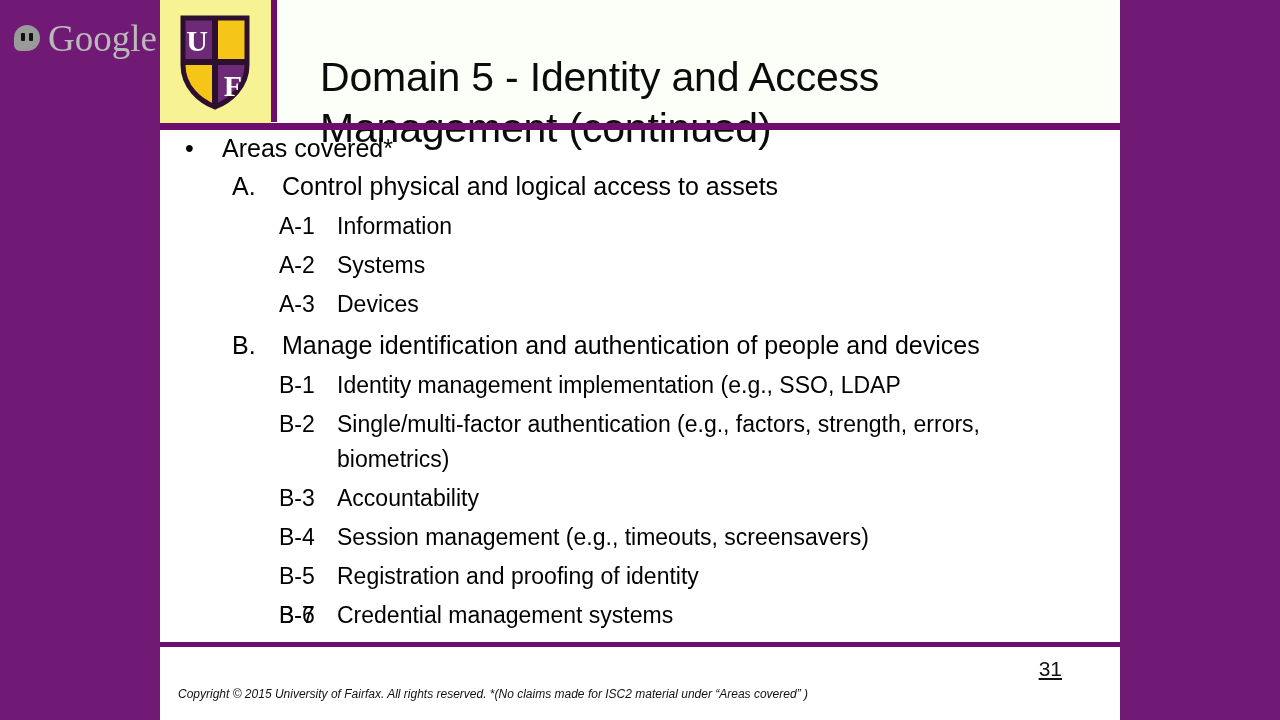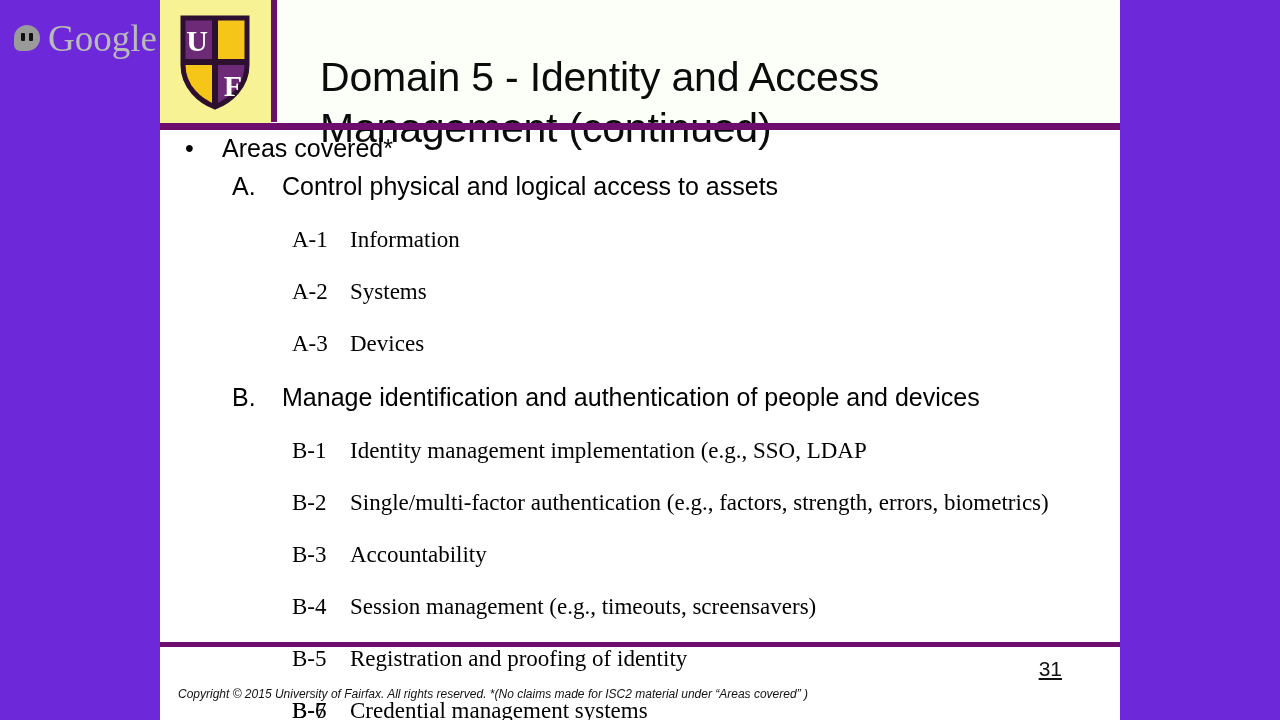--- a/index.html
+++ b/index.html
@@ -11,21 +11,21 @@
     width: 1280px;
     height: 720px;
     overflow: hidden;
     font-family: "Liberation Sans", sans-serif;
   }
 
   #stage {
     position: relative;
     width: 1280px;
     height: 720px;
-    background: #6d28d9;
+    background: #701a75;
   }
 
   
   #watermark {
     position: absolute;
     left: 14px;
     top: 18px;
     display: flex;
     align-items: center;
     gap: 8px;
@@ -170,25 +170,24 @@
   }
   .lvl2 .marker {
     position: absolute;
     left: 72px;
     top: 0;
     font-size: 25px;
     line-height: 38px;
   }
   .lvl3 {
     position: relative;
-    margin: 17px;
+    margin: 4px;
     padding: 0 30px 0 173px;
     font-size: 23px;
     line-height: 35px;
-    font-family: Liberation Serif, serif;
   }
   .lvl3 .marker {
     position: absolute;
     left: 115px;
     top: 0;
     font-size: 23px;
     line-height: 35px;
   }
 
   

